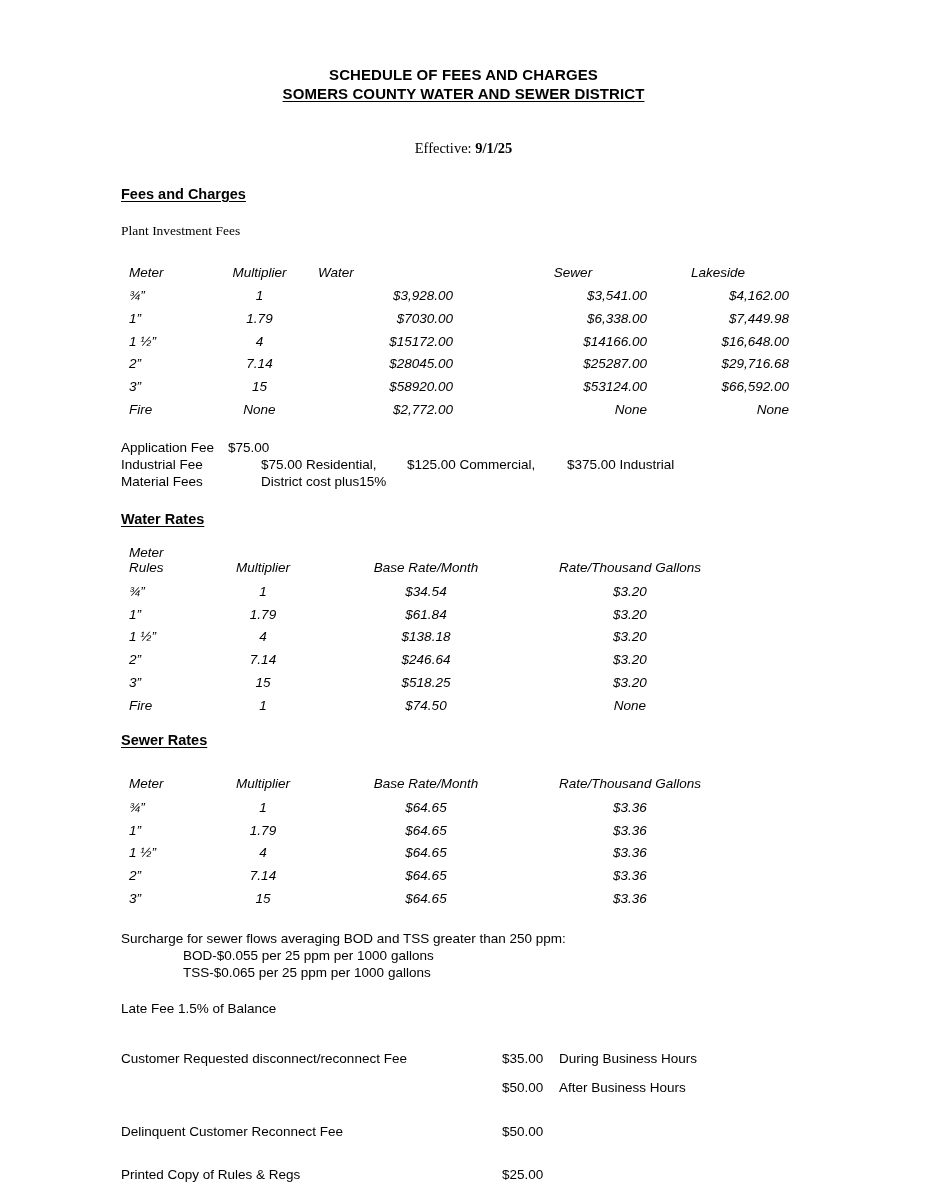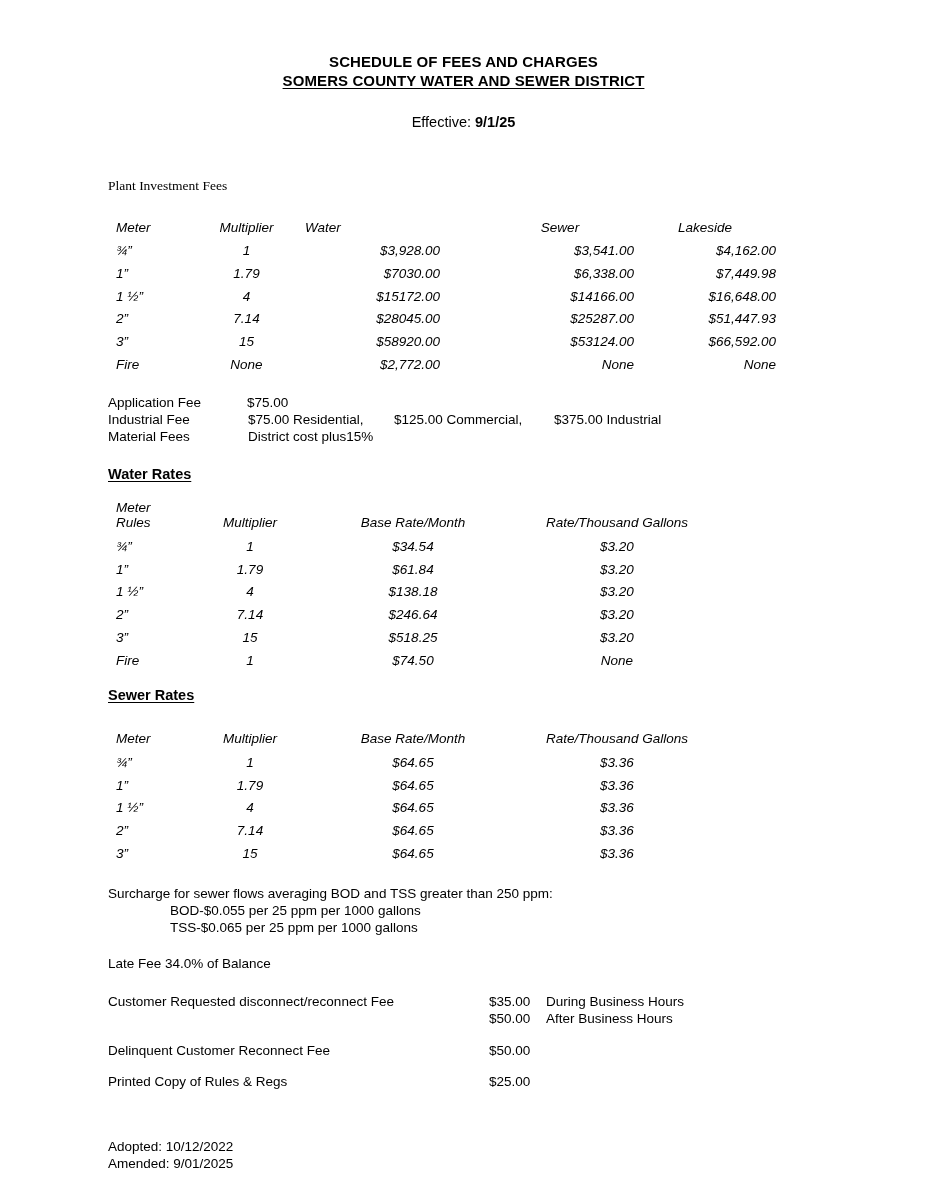--- a/index.html
+++ b/index.html
@@ -13,41 +13,42 @@
     font-family: "Liberation Sans", sans-serif;
     color: #000000;
     -webkit-font-smoothing: antialiased;
   }
   .page {
     position: relative;
     width: 927px;
     height: 1200px;
     background: #ffffff;
     box-sizing: border-box;
-    padding: 0;
+    padding: 13px;
     overflow: hidden;
   }
 
   
   .doc-title {
     text-align: center;
     font-weight: bold;
     font-size: 15px;
     letter-spacing: 0.1px;
     padding-top: 52px;
     line-height: 19px;
   }
   .doc-title .line2 {
     text-decoration: underline;
     text-underline-offset: 2px;
   }
   .effective {
     text-align: center;
     font-size: 14.5px;
-    margin-top: 24px;
+    margin-top: 37px;
+    font-family: Liberation Serif, serif;
   }
   .effective b { font-weight: bold; }
 
   
   .body-wrap {
     padding-left: 108px;
     padding-right: 60px;
   }
   .section-head {
     font-weight: bold;
@@ -119,33 +120,33 @@
   table.wr td.mult  { text-align: center; }
   table.wr td.base  { text-align: center; }
   table.wr td.gal   { text-align: center; }
   table.wr .hdr-stack { line-height: 14.5px; }
 
   
   .fee-lines {
     font-size: 13.5px;
     line-height: 17.2px;
   }
-  .fee-row { display: flex; gap: 32px; }
+  .fee-row { display: flex; }
   .fee-row .lbl { width: 166px; flex: 0 0 166px; }
   .fee-row .val { white-space: pre; }
 
   .insp { display: flex; }
   .insp .seg1 { width: 140px; flex: 0 0 140px; }
   .insp .seg2 { width: 146px; flex: 0 0 146px; }
   .insp .seg3 { width: 160px; flex: 0 0 160px; }
   .insp .seg4 { }
 
   .indent-1 { padding-left: 62px; }
 
-  .two-col { display: flex; font-size: 13.5px; line-height: 17.2px; }
+  .two-col { display: flex; font-size: 13.5px; line-height: 17.2px; margin-top: 12px; }
   .two-col .left  { width: 381px; flex: 0 0 381px; }
   .two-col .amt   { width: 57px; flex: 0 0 57px; }
   .two-col .note  { }
 
   .late-fee { display: flex; font-size: 13.5px; }
   .late-fee .lf-lbl { width: 57px; flex: 0 0 57px; }
 
   .adopted { font-size: 13.5px; line-height: 17.2px; }
 </style>
 </head>
@@ -160,20 +161,23 @@
 
   <div class="effective">
     <span>Effective:</span>
     <b>9/1/25</b>
   </div>
 
   <div class="body-wrap">
 
     <div class="gap-28"></div>
 
+    <div>
+      <div class="section-head">Fees and Charges</div>
+    </div>
 
     <div class="gap-20"></div>
 
     <div class="plain">Plant Investment Fees</div>
 
     <div class="gap-18"></div>
 
     <table class="rate pif">
       <colgroup>
         <col class="c-meter">
@@ -211,21 +215,21 @@
           <td class="mult">4</td>
           <td class="water">$15172.00</td>
           <td class="sewer">$14166.00</td>
           <td class="lake">$16,648.00</td>
         </tr>
         <tr>
           <td class="meter">2”</td>
           <td class="mult">7.14</td>
           <td class="water">$28045.00</td>
           <td class="sewer">$25287.00</td>
-          <td class="lake">$51,447.93</td>
+          <td class="lake">$29,716.68</td>
         </tr>
         <tr>
           <td class="meter">3”</td>
           <td class="mult">15</td>
           <td class="water">$58920.00</td>
           <td class="sewer">$53124.00</td>
           <td class="lake">$66,592.00</td>
         </tr>
         <tr>
           <td class="meter">Fire</td>
@@ -398,21 +402,21 @@
     <div class="fee-lines">
       <div>Surcharge for sewer flows averaging BOD and TSS greater than 250 ppm:</div>
       <div class="indent-1">BOD-$0.055 per 25 ppm per 1000 gallons</div>
       <div class="indent-1">TSS-$0.065 per 25 ppm per 1000 gallons</div>
     </div>
 
     <div class="gap-20"></div>
 
     <div class="late-fee">
       <div class="lf-lbl">Late Fee</div>
-      <div>34.0% of Balance</div>
+      <div>1.5% of Balance</div>
     </div>
 
     <div class="gap-22"></div>
 
     <div class="two-col">
       <div class="left">Customer Requested disconnect/reconnect Fee</div>
       <div class="amt">$35.00</div>
       <div class="note">During Business Hours</div>
     </div>
     <div class="two-col">

